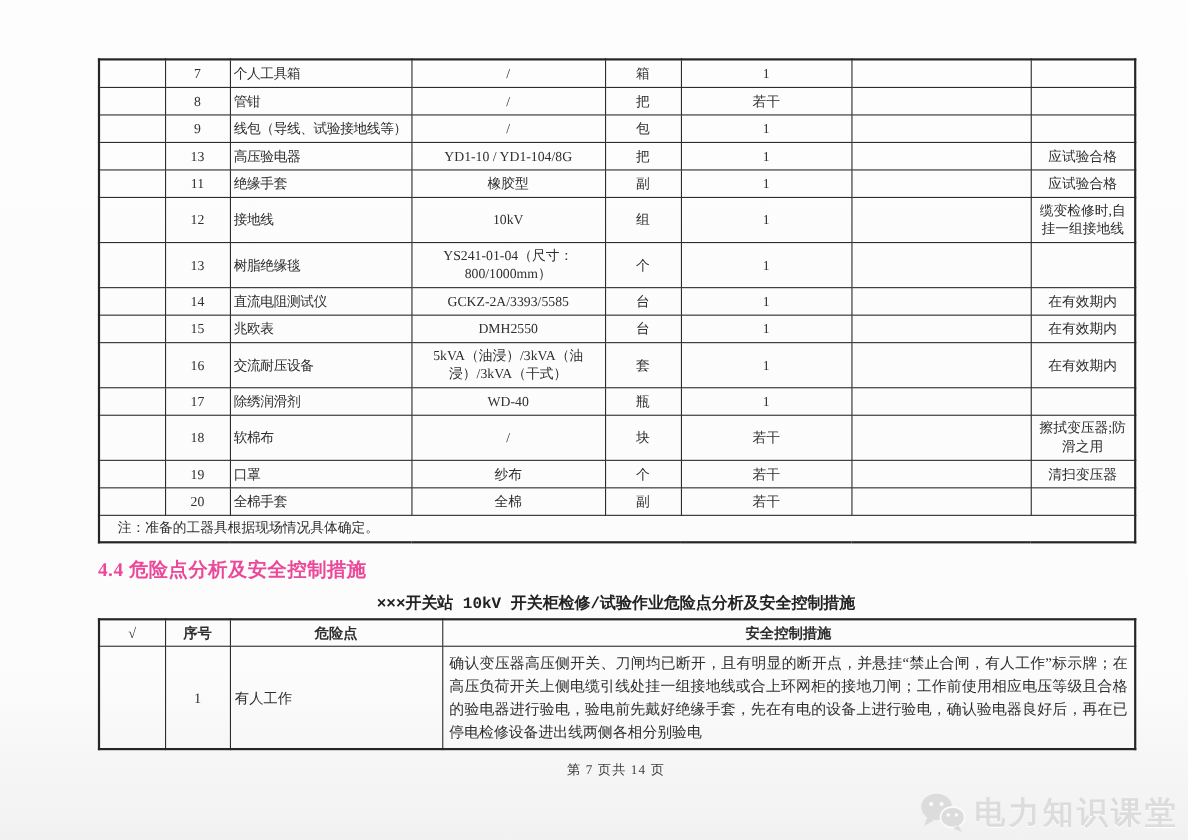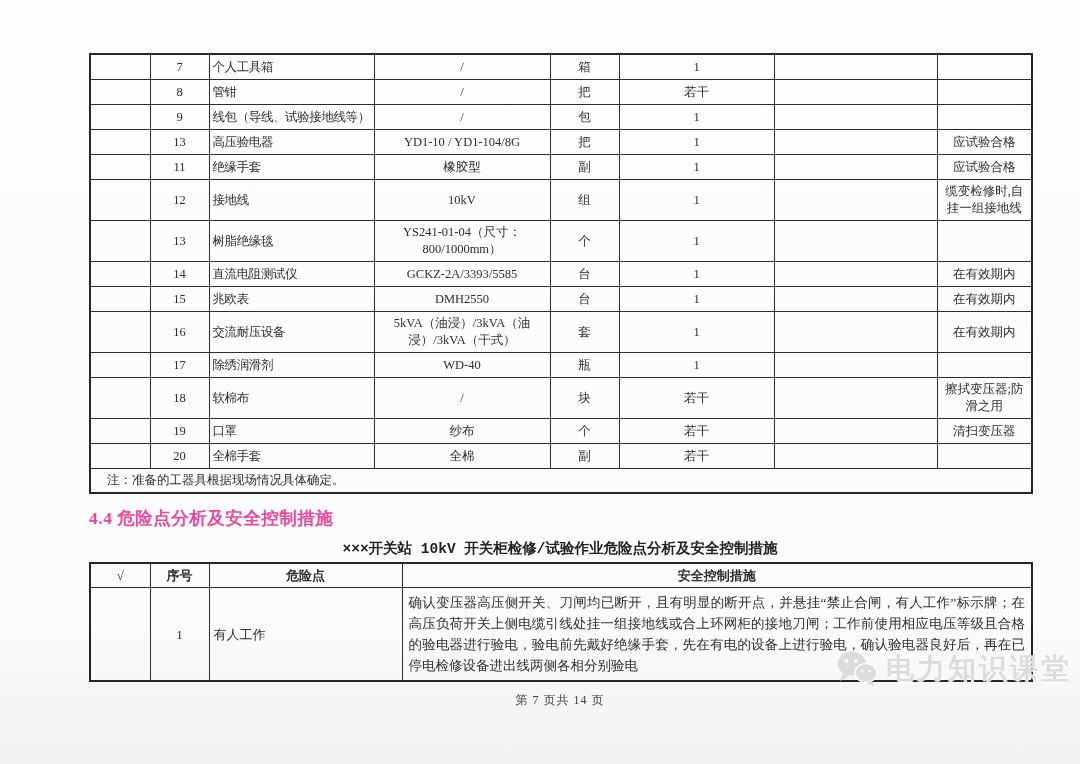--- a/index.html
+++ b/index.html
@@ -47,21 +47,21 @@
     text-align:justify;text-justify:inter-ideograph;
     font-size:13.5px;line-height:21px;padding:4px 6px;
   }
 
   .footer{
     margin-top:10px;text-align:center;
     font-size:12px;color:#404040;letter-spacing:1px;
   }
 
   .watermark{
-    position:absolute;top:650px;right:8px;
+    position:absolute;top:720px;right:8px;
     display:flex;align-items:center;gap:7px;
     color:#dcdcdc;
     font-family:"Liberation Sans","DejaVu Sans",sans-serif;
     font-size:28px;font-weight:700;letter-spacing:3px;
     text-shadow:0 1px 1px #ffffff;
     user-select:none;
   }
   .watermark svg{display:block;}
 </style>
 </head>

